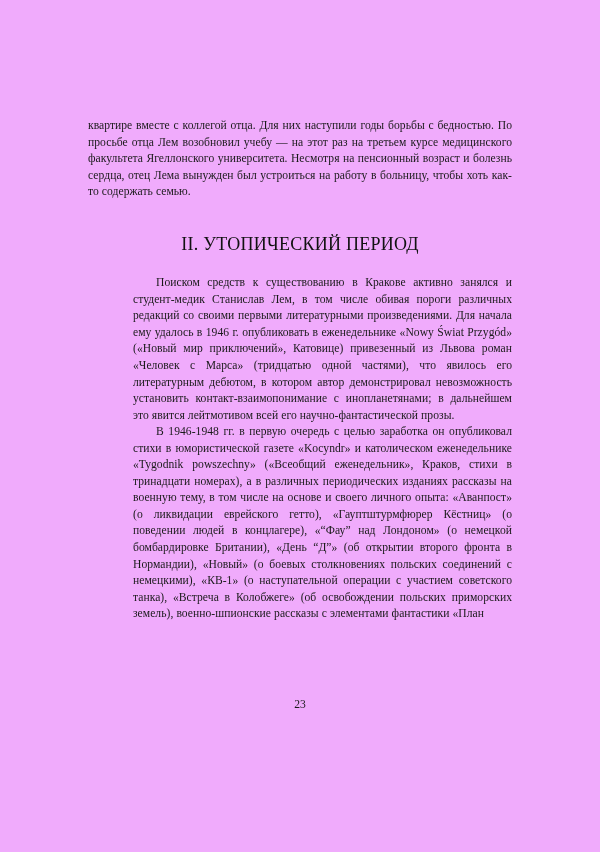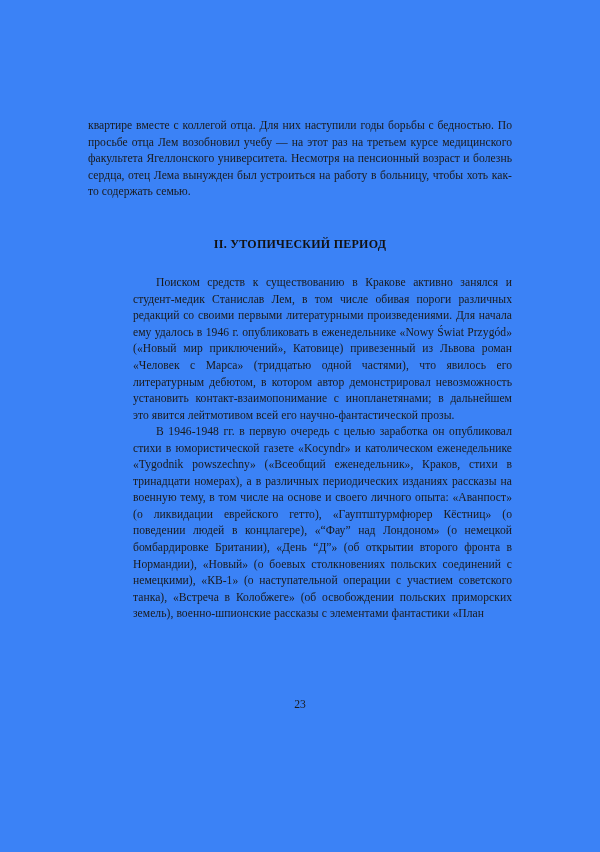--- a/index.html
+++ b/index.html
@@ -16,21 +16,21 @@
     color: #1a1a1a;
     overflow: hidden;
   }
 
   .page {
     position: absolute;
     left: 0;
     top: 0;
     width: 600px;
     height: 852px;
-    background: #3b82f6;
+    background: #f0abfc;
   }
 
   .text-column {
     position: absolute;
     left: 88px;
     top: 118px;
     width: 424px;
   }
 
   p.body-para {
@@ -45,23 +45,23 @@
     hyphens: none;
   }
 
   p.body-para.indent {
     text-indent: 23px;
     margin-left: 45px;
   }
 
   h2.section-heading {
     margin: 0;
-    font-size: 12px;
+    font-size: 18px;
     line-height: 16.5px;
-    font-weight: bold;
+    font-weight: normal;
     text-align: center;
     letter-spacing: 0.25px;
     color: #121212;
   }
 
   .gap-after-para-1 { height: 35px; }
   .gap-after-heading { height: 23px; }
 
   .folio {
     position: absolute;

